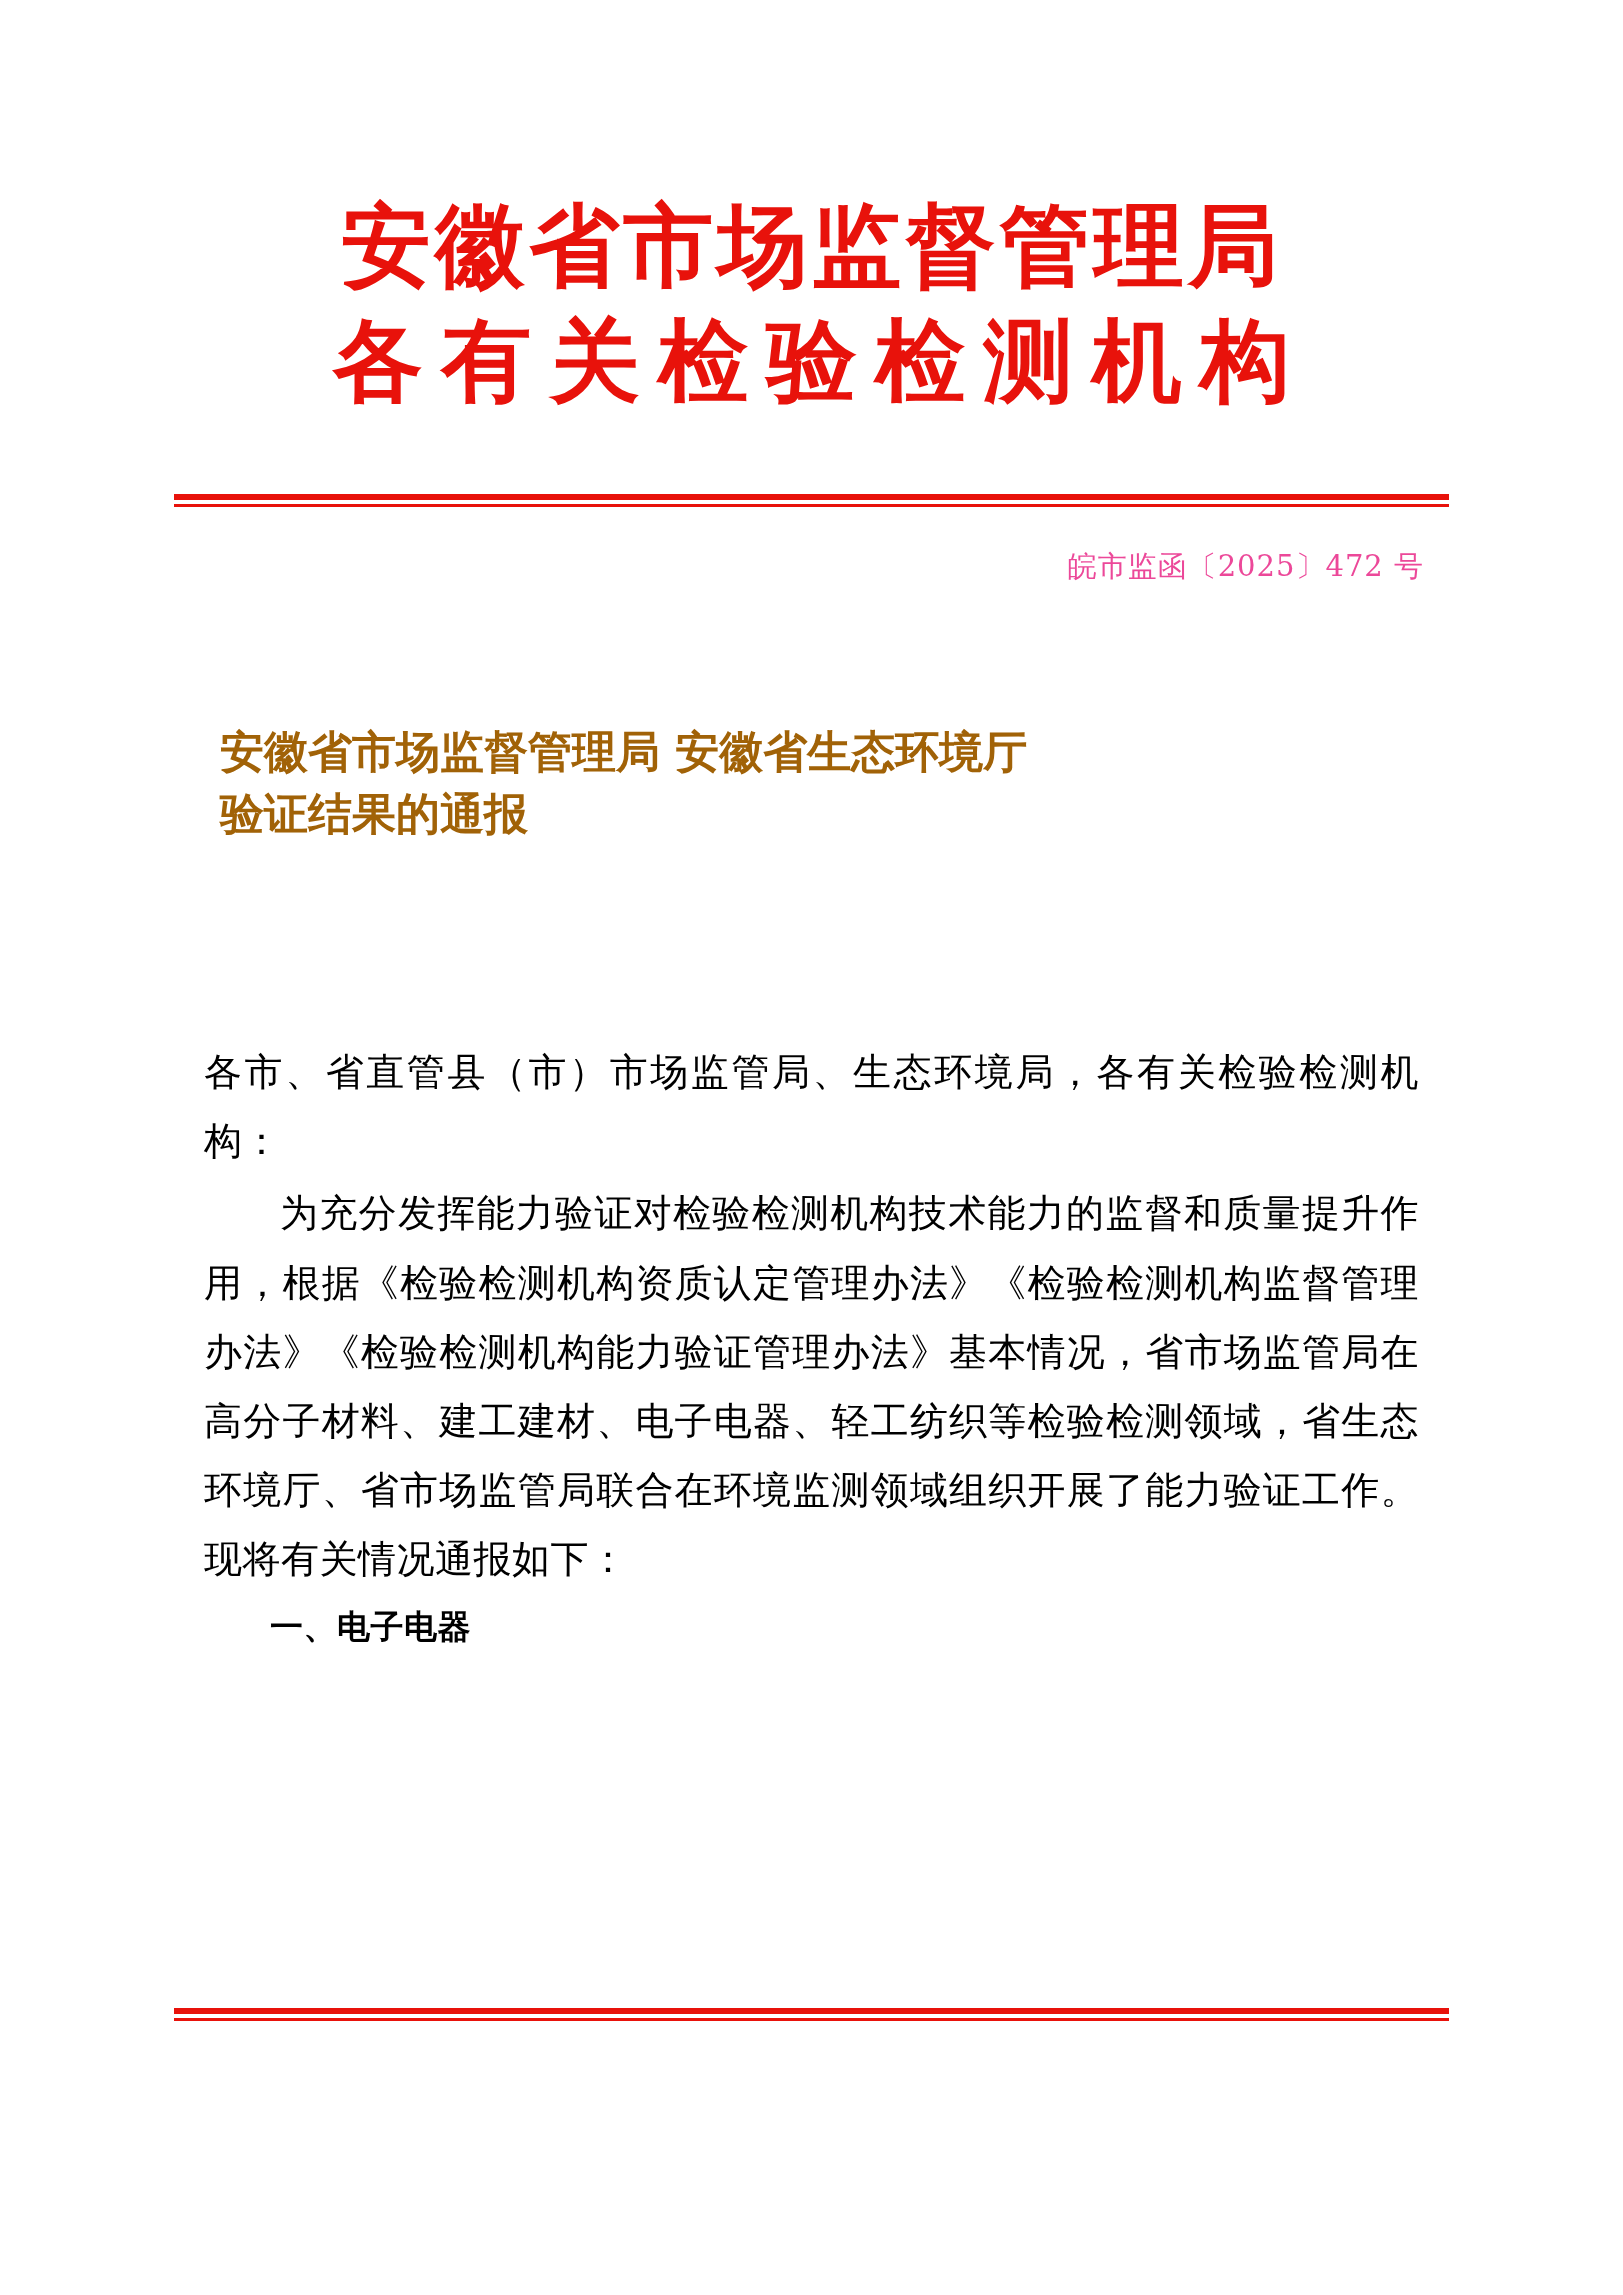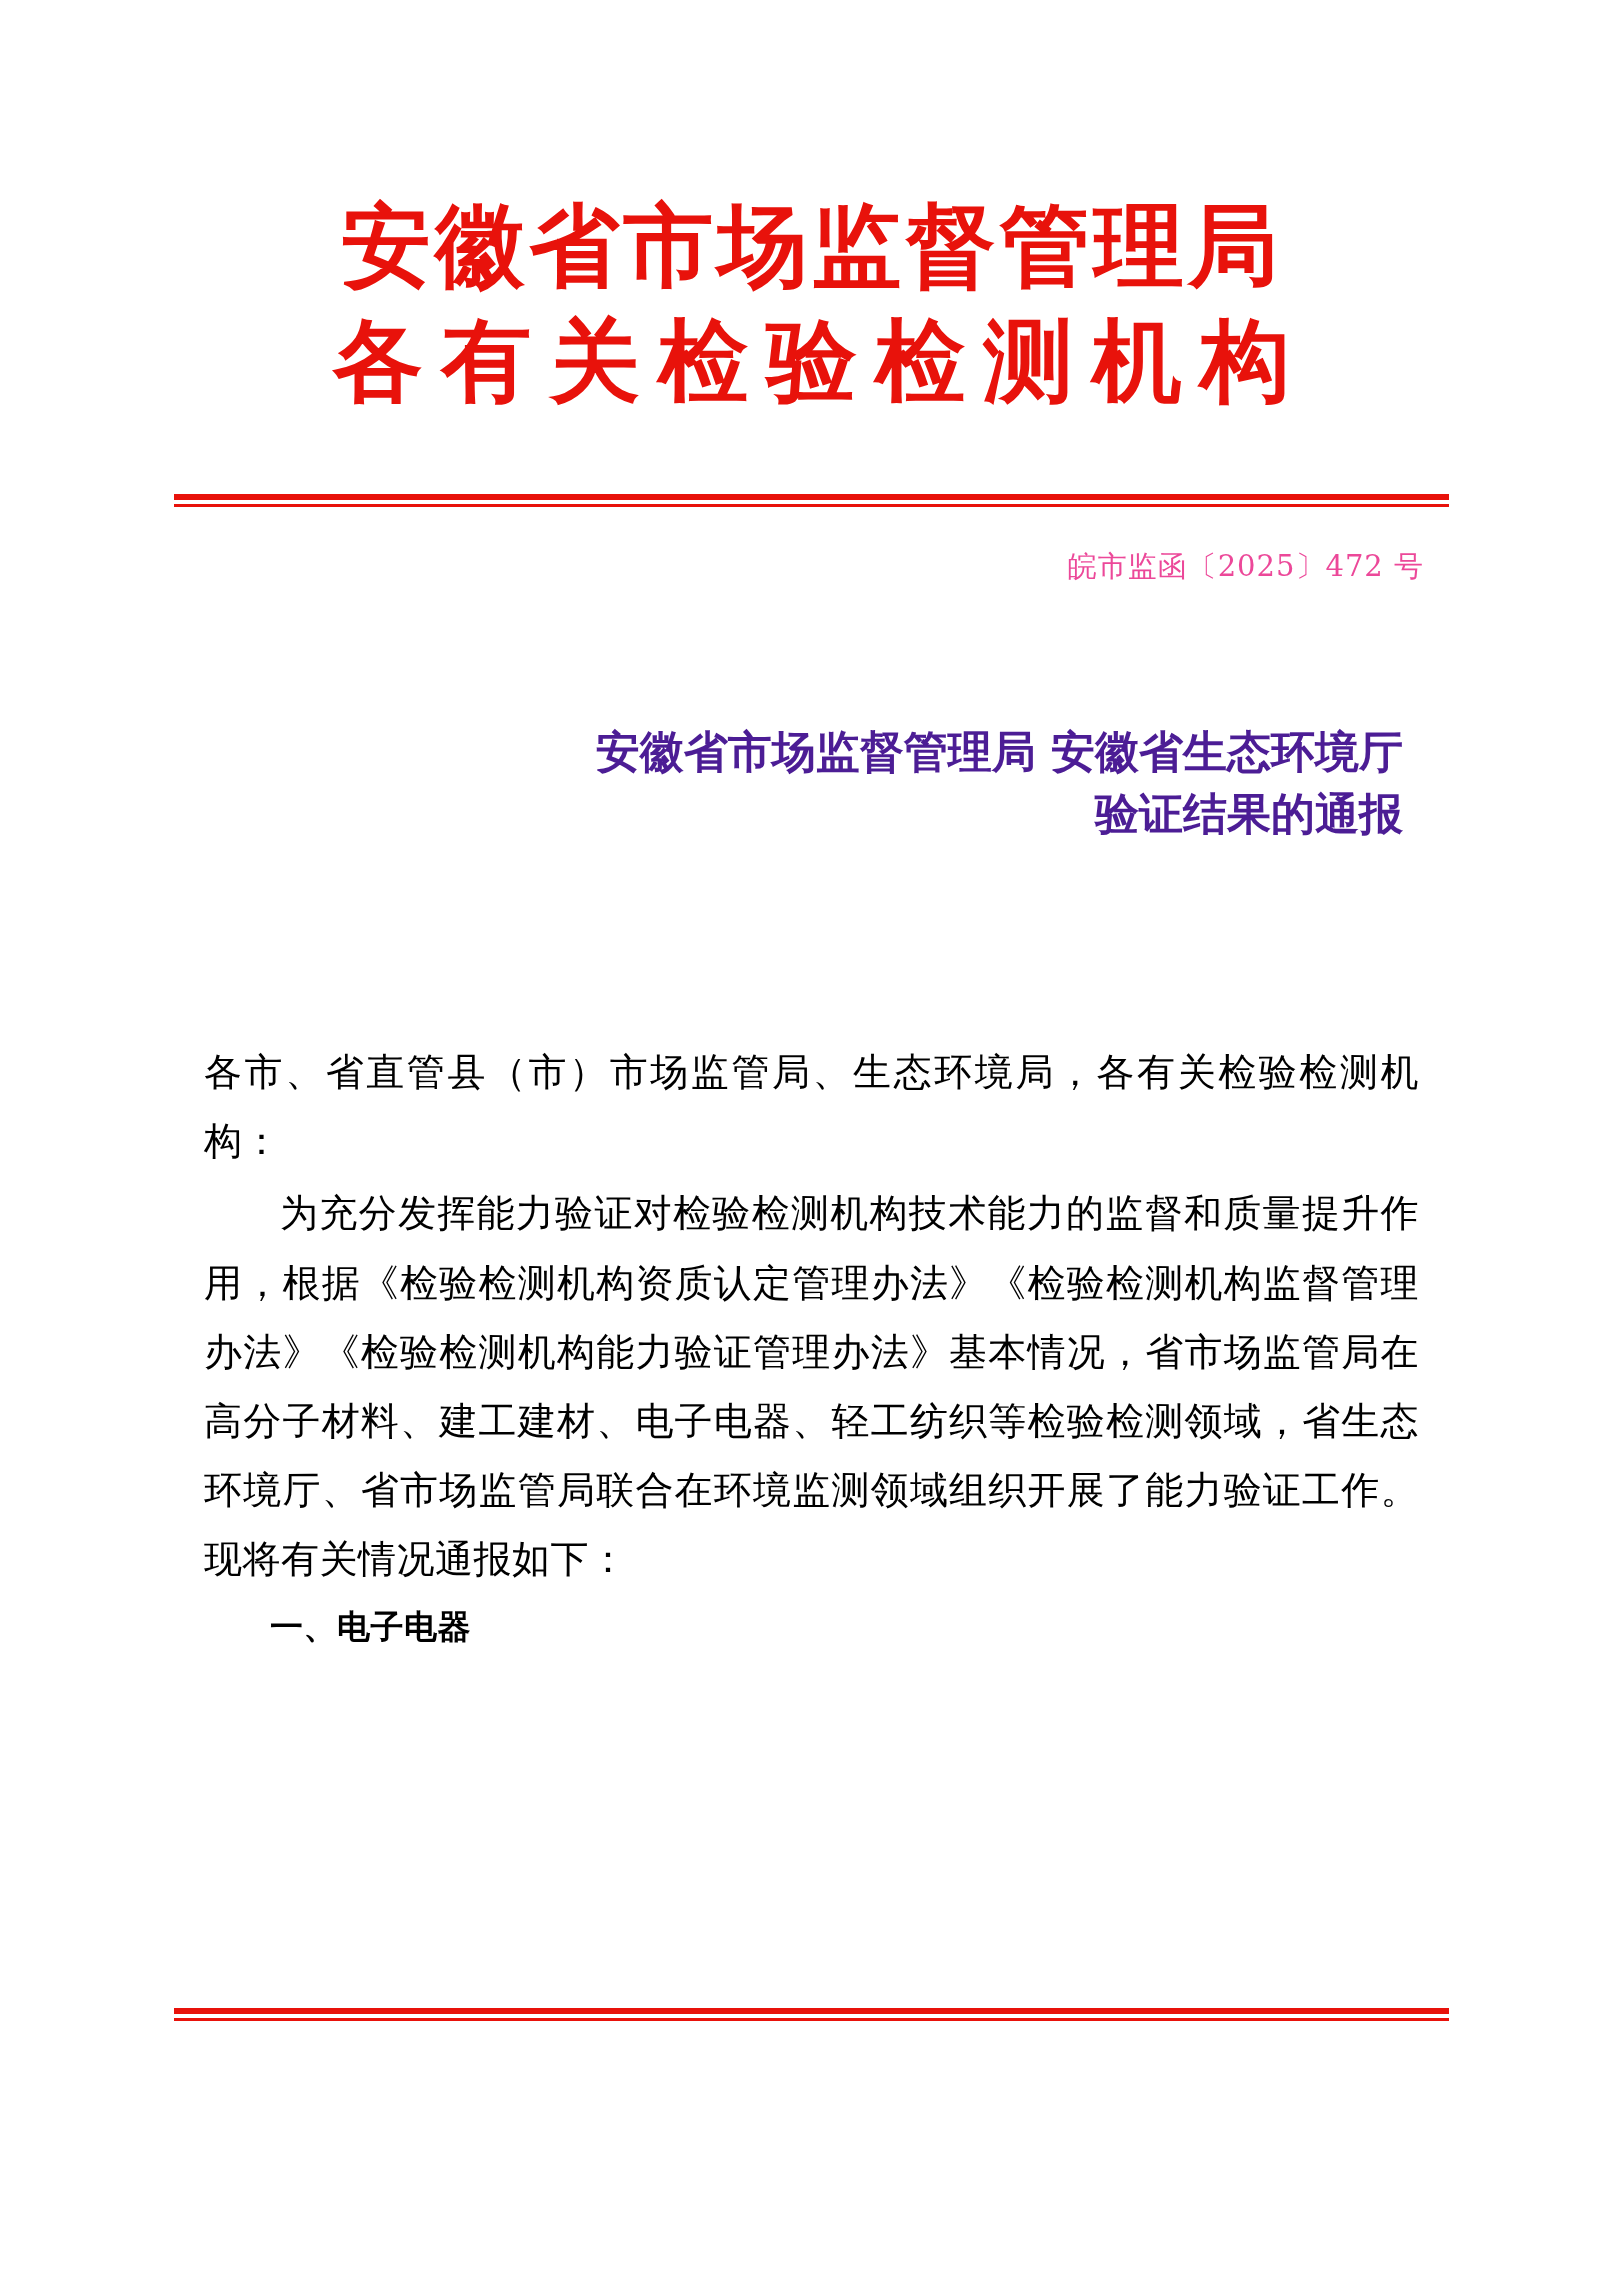--- a/index.html
+++ b/index.html
@@ -98,26 +98,26 @@
     white-space: nowrap;
     padding-left: 20px;
   }
 
   
   .doc-title {
     position: absolute;
     top: 721px;
     left: 220px;
     right: 220px;
-    text-align: right;
+    text-align: left;
     font-size: 44px;
     font-weight: bold;
     line-height: 1.42;
     font-family: "DejaVu Serif", "Liberation Serif", serif;
-    color: #4c1d95;
+    color: #a16207;
   }
   .doc-title div { white-space: nowrap; }
 
   
   .body-area {
     position: absolute;
     top: 1038px;
     left: 204px;
     right: 204px;
   }

